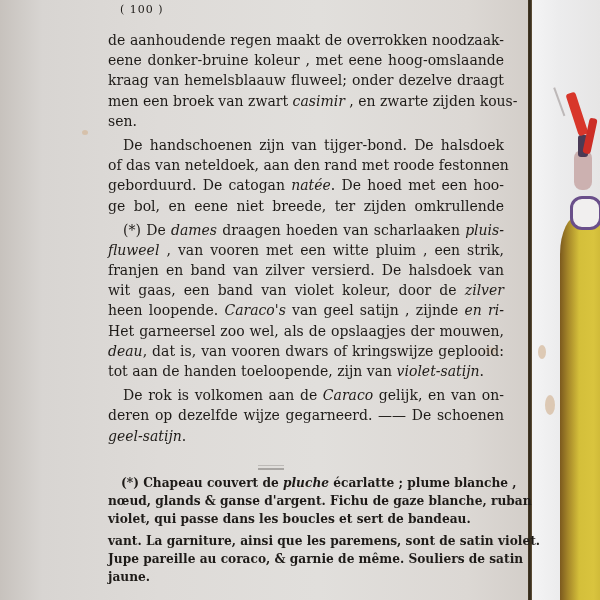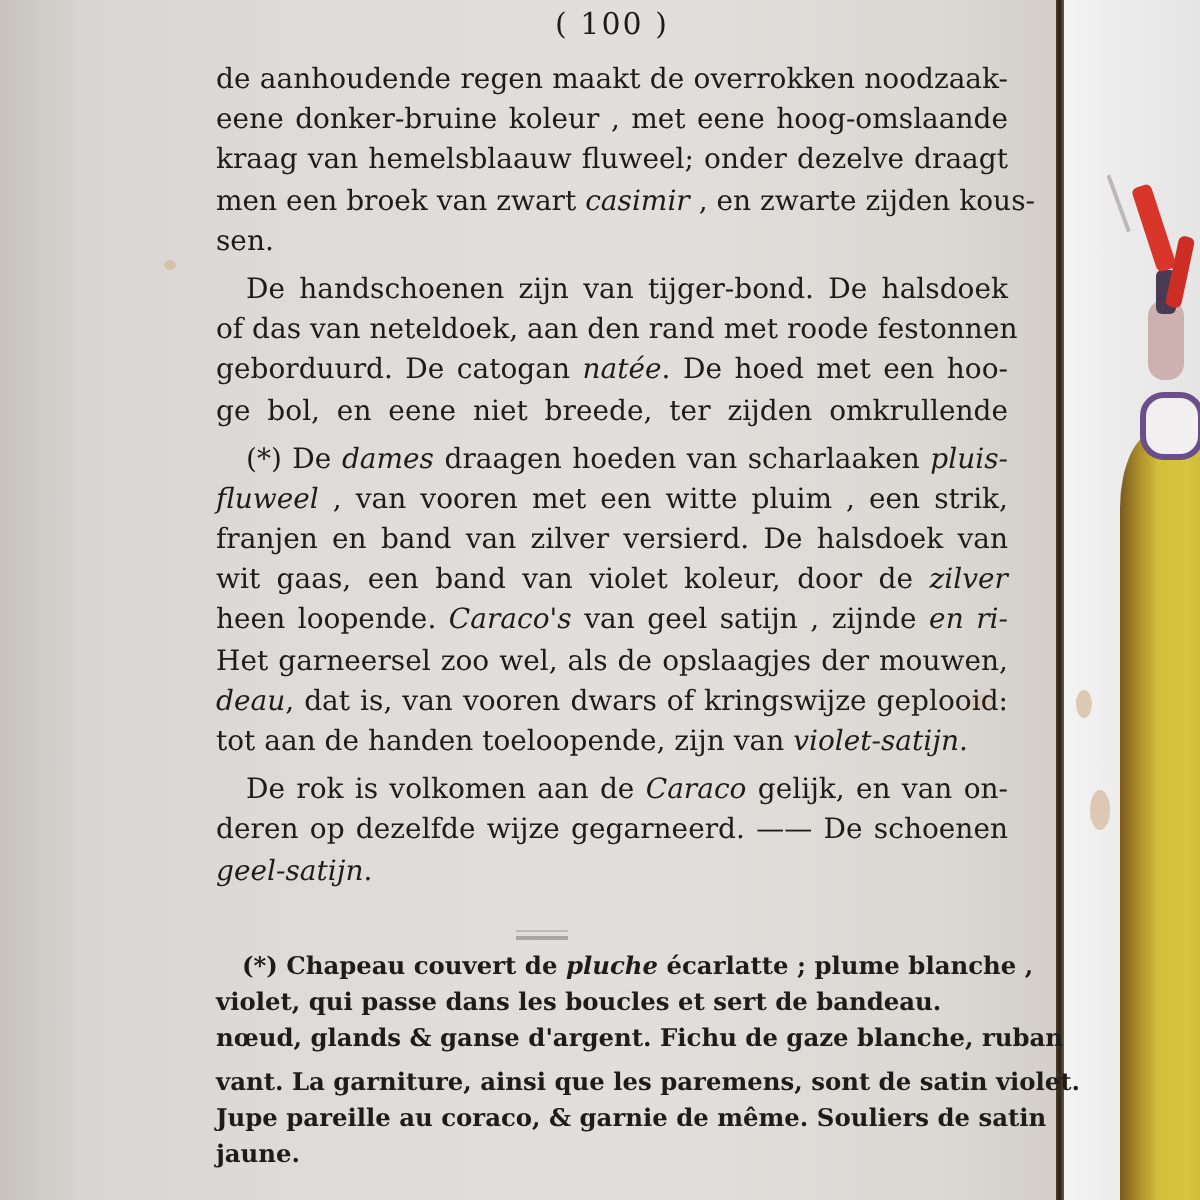--- a/index.html
+++ b/index.html
@@ -31,22 +31,22 @@
     background: linear-gradient(90deg, #7c5a1e 0%, #a88a2a 18%, #d4bf3a 40%, #d9c43e 70%, #c6b032 100%);
     border-radius: 40% 0 0 0 / 10% 0 0 0;
   }
   .stain { position:absolute; background:#d4b89a; border-radius:50%; opacity:0.7; }
 
   .text {
     position: absolute; left: 108px; top: 0; width: 396px;
     color: #1e1b18;
   }
   .pagenum {
-    position: absolute; left: 0; top: 3px; width: 396px; text-align: center;
-    font-size: 15px; letter-spacing: 1px;
+    position: absolute; left: 12px; top: 3px; width: 396px; 
+    font-size: 11px; letter-spacing: 1px;
   }
   .main { position: absolute; left: 0; top: 30px; width: 396px; font-size: 14px; line-height: 20.2px; }
   .main .ln { display: block; white-space: nowrap; text-align: justify; text-align-last: justify; height: 20.2px; }
   .main .ln.last { text-align-last: left; }
   .main .ln.ind { padding-left: 15px; }
   .main .gap { height: 4px; }
   .sep {
     position: absolute; left: 150px; top: 468px; width: 26px; height: 2px; background: #a8a5a2;
   }
   .sep2 { position: absolute; left: 150px; top: 465px; width: 26px; height: 1px; background: #bdbab7; }
@@ -106,20 +106,20 @@
       <span class="ln ind"><span>De rok is volkomen aan de </span><i>Caraco</i><span> gelijk, en van on-</span></span>
       <span class="ln">deren op dezelfde wijze gegarneerd. —— De schoenen</span>
       <span class="ln last"><span></span><i>geel-satijn</i><span>.</span></span>
     </div>
 
   <div class="sep2"></div>
   <div class="sep"></div>
 
   <div class="notes" id="notes">
       <span class="ln ind"><span>(*) Chapeau couvert de </span><i>pluche</i><span> écarlatte ; plume blanche ,</span></span>
+      <span class="ln">nœud, glands &amp; ganse d'argent. Fichu de gaze blanche, ruban</span>
       <span class="ln last">violet, qui passe dans les boucles et sert de bandeau.</span>
-      <span class="ln">nœud, glands &amp; ganse d'argent. Fichu de gaze blanche, ruban</span>
       <div class="gap"></div>
       <span class="ln">vant. La garniture, ainsi que les paremens, sont de satin violet.</span>
       <span class="ln">Jupe pareille au coraco, &amp; garnie de même. Souliers de satin</span>
       <span class="ln last">jaune.</span>
     </div>
 </div>
 
 </body></html>

